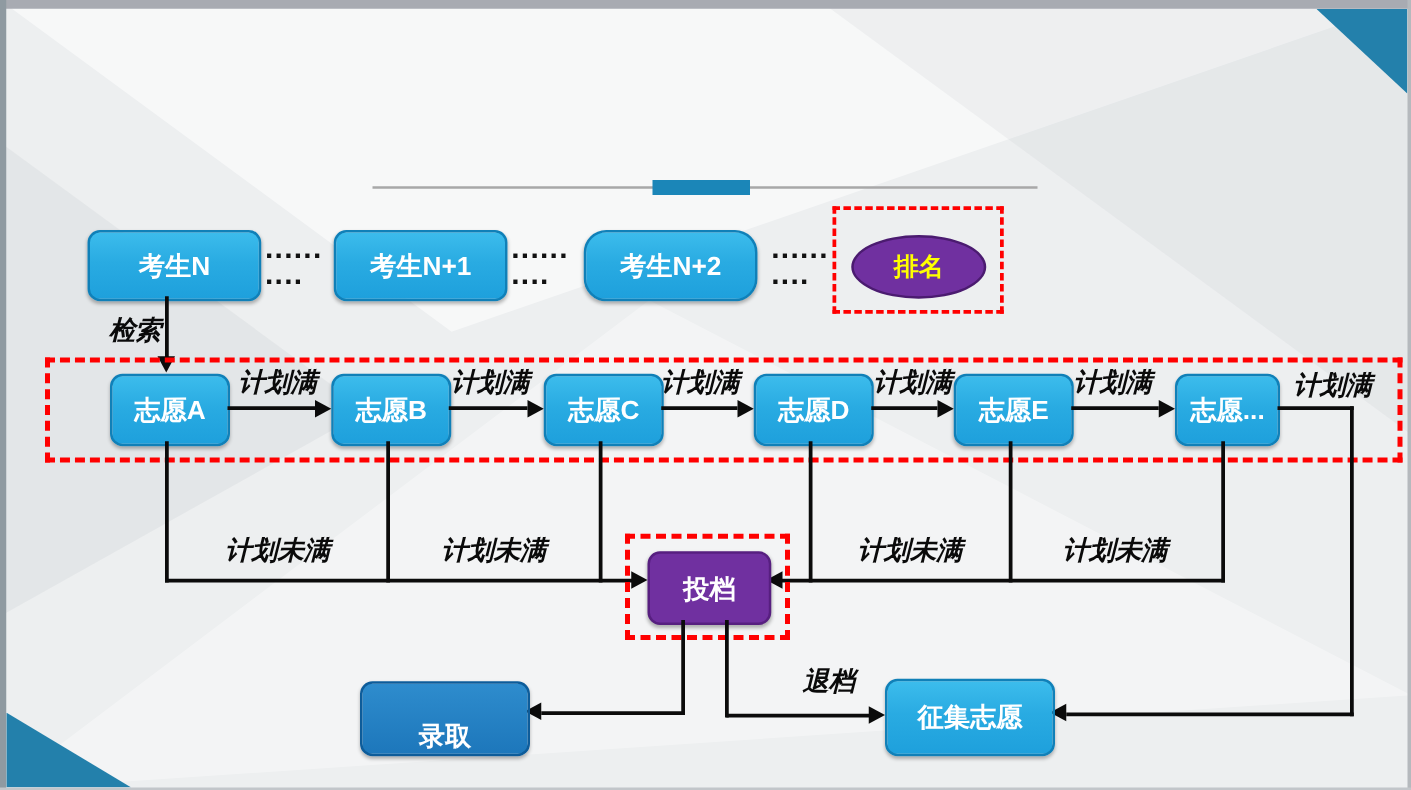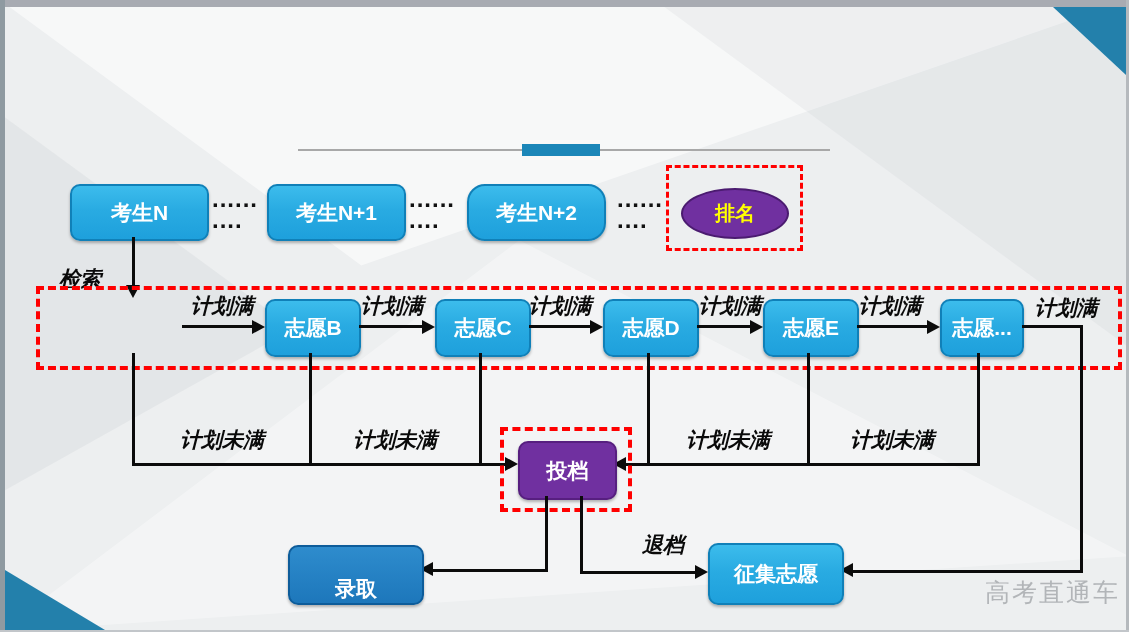--- a/index.html
+++ b/index.html
@@ -74,26 +74,29 @@
   </div>
   <div class="dots" style="left:617px;top:188px;">
     <span style="display:block">......</span>
     <span style="display:block">....</span>
   </div>
   <div class="reddash3" style="left:666px;top:165px;width:131px;height:80px;"></div>
   <div class="ellipse" style="left:681px;top:188px;width:104px;height:47px;">
     <span>排名</span>
   </div>
 
-  <div class="kai" style="left:40px;top:250px;width:80px;margin-top:15px;">检索</div>
+  <div class="kai" style="left:68px;top:250px;width:80px;">检索</div>
   <div class="vline" style="left:132px;top:237px;width:3px;height:50px;"></div>
   <div class="arr arr-d" style="left:126px;top:285px;"></div>
 
   <div class="reddash4" style="left:36px;top:286px;width:1078px;height:76px;"></div>
 
+  <div class="box cyan" style="left:88px;top:299px;width:92px;height:54px;">
+    <span>志愿A</span>
+  </div>
   <div class="box cyan" style="left:265px;top:299px;width:92px;height:54px;">
     <span>志愿B</span>
   </div>
   <div class="box cyan" style="left:603px;top:299px;width:92px;height:54px;">
     <span>志愿D</span>
   </div>
   <div class="box cyan" style="left:435px;top:299px;width:92px;height:54px;">
     <span>志愿C</span>
   </div>
   <div class="box cyan" style="left:940px;top:299px;width:80px;height:54px;">
@@ -156,15 +159,14 @@
   <div class="arr arr-r" style="left:695px;top:565px;"></div>
   <div class="kai" style="left:628px;top:531px;width:70px;">退档</div>
 
   <div class="box darkblue" style="left:288px;top:545px;width:132px;height:56px;">
     <span>录取</span>
   </div>
   <div class="box cyan" style="left:708px;top:543px;width:132px;height:58px;">
     <span>征集志愿</span>
   </div>
 
-  <div class="watermark">高考直通车</div>
 
 </div>
 
 </body></html>

